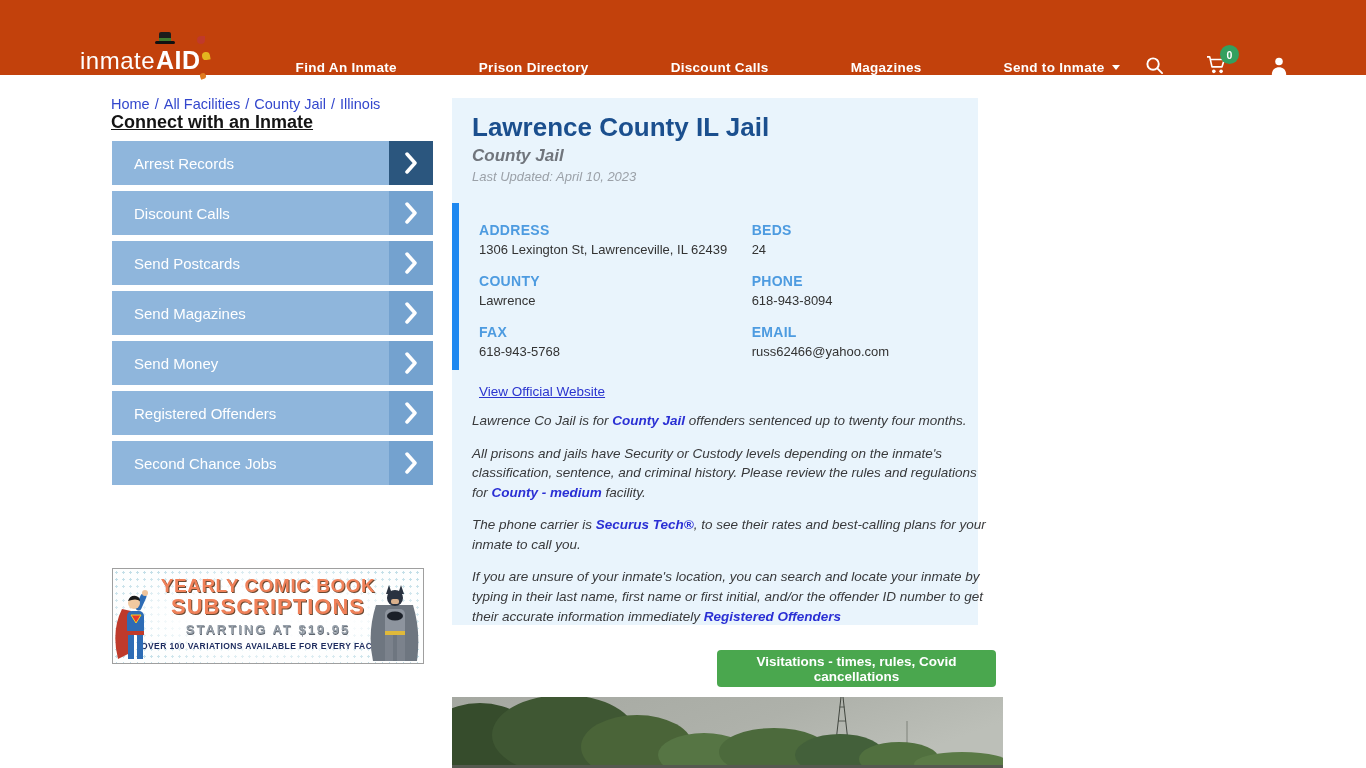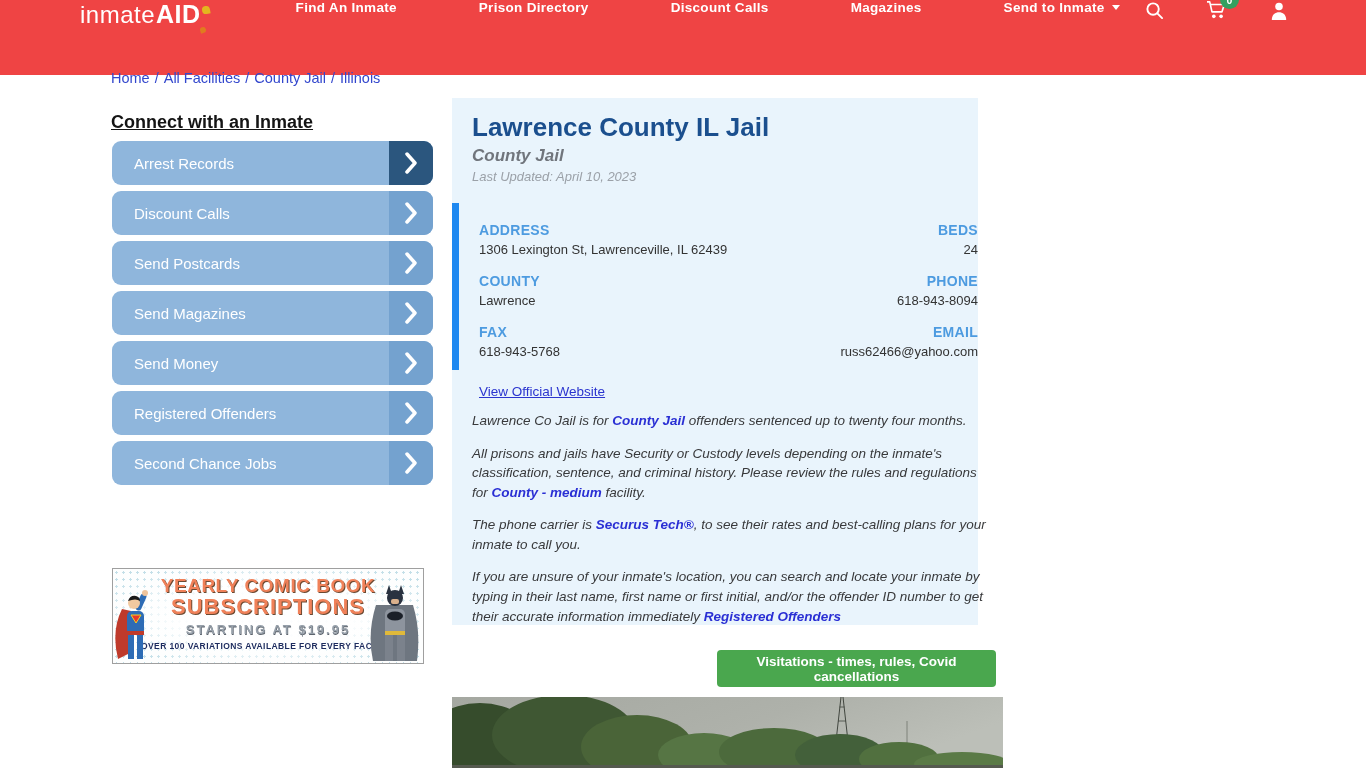--- a/index.html
+++ b/index.html
@@ -1,20 +1,20 @@
 <!DOCTYPE html>
 <html><head>
 <meta charset="utf-8">
 <style>
   * { box-sizing: border-box; margin: 0; padding: 0; }
   body { font-family: "Liberation Sans", sans-serif; background: #fff; }
   .page { position: relative; width: 1366px; height: 768px; background: #fff; overflow: hidden; }
 
   
-  .navbar { position: absolute; top:0; left:0; width:1366px; height:75px; background:#ef4444; display:flex; align-items:flex-start; }
+  .navbar { position: absolute; top:0; left:0; width:1366px; height:75px; background:#c2410c; display:flex; align-items:flex-end; }
   .logo { margin-left:80px; position:relative; display:flex; align-items:baseline; color:#fff; cursor:pointer; }
   .logo-inmate { font-size:24px; font-weight:400; letter-spacing:.5px; }
   .logo-aid { font-size:25px; font-weight:800; margin-left:1px; letter-spacing:.5px; }
   .logo-hat { position:absolute; top:-14px; right:26px; width:20px; height:14px; }
   .hat-crown { position:absolute; left:4px; top:0; width:12px; height:9px; background:#1c1c1c; border-radius:2px 2px 0 0; }
   .hat-band { position:absolute; left:4px; top:6px; width:12px; height:3px; background:#3f7a2e; }
   .hat-brim { position:absolute; left:0; top:9px; width:20px; height:3px; background:#111; border-radius:2px; }
   .leaf { position:absolute; border-radius:50% 0 50% 50%; }
   .leaf-red { width:8px; height:8px; background:#c0392b; top:-10px; right:-4px; }
   .leaf-yellow { width:8px; height:8px; background:#e3b51f; top:6px; right:-9px; transform:rotate(80deg); }
@@ -22,28 +22,28 @@
 
   .nav-links { display:flex; list-style:none; margin-left:95px; gap:82px; }
   .nav-link { color:#fff; font-size:13.5px; font-weight:700; letter-spacing:.3px; cursor:pointer; white-space:nowrap; display:flex; align-items:center; }
   .caret-down { display:inline-block; width:0; height:0; border-left:4.5px solid transparent; border-right:4.5px solid transparent; border-top:5px solid #fff; margin-left:7px; }
 
   .nav-icons { margin-left:auto; margin-right:78px; display:flex; align-items:center; gap:42px; }
   .nav-icon { cursor:pointer; position:relative; display:flex; }
   .cart-badge { position:absolute; top:-10px; right:-11px; width:19px; height:19px; background:#33a05f; border-radius:50%; color:#fff; font-size:10.5px; font-weight:700; display:flex; align-items:center; justify-content:center; }
 
   
-  .breadcrumb { position:absolute; left:111px; top:70px; font-size:14.5px; color:#3347cd; }
+  .breadcrumb { position:absolute; left:111px; top:96px; font-size:14.5px; color:#3347cd; }
   .crumb { cursor:pointer; }
   .crumb-sep { margin:0 5px; }
 
   
   .sidebar-heading { position:absolute; left:111px; top:112px; font-size:18px; font-weight:800; color:#141414; text-decoration:underline; }
   .side-menu { position:absolute; left:112px; top:141px; width:321px; display:flex; flex-direction:column; gap:6px; }
-  .side-btn { height:44px; background:#8fb6dc; border-radius:9px; display:flex; align-items:center; cursor:pointer; overflow:hidden; }
+  .side-btn { height:44px; background:#8fb6dc; border-radius:0; display:flex; align-items:center; cursor:pointer; overflow:hidden; }
   .sb-label { flex:1; color:#fff; font-size:15px; padding-left:22px; }
   .sb-chev { width:44px; height:44px; background:#74a2cf; display:flex; align-items:center; justify-content:center; flex:none; }
   .side-btn.is-first .sb-chev { background:#2b567e; }
 
   
   .ad-banner { position:absolute; left:112px; top:568px; width:312px; height:96px; border:1px solid #9f9f9f; cursor:pointer; overflow:hidden;
     background-color:#fdfefe;
     background-image: radial-gradient(#c3dfe8 1.1px, transparent 1.1px);
     background-size: 7px 7px; }
   .ad-inner { position:absolute; inset:0; background: radial-gradient(ellipse at center, rgba(255,255,255,.95) 40%, rgba(255,255,255,0) 85%); text-align:center; padding-top:6px; }
@@ -58,21 +58,21 @@
   
   .main-panel { position:absolute; left:452px; top:98px; width:526px; height:527px; background:#e9f4fc; }
   .main-title { padding:14px 0 0 20px; font-size:26px; font-weight:800; color:#1b4f8e; }
   .main-subtitle { padding:3px 0 0 20px; font-size:17px; font-weight:700; font-style:italic; color:#70757c; }
   .main-updated { padding:3px 0 0 20px; font-size:13px; font-style:italic; color:#9ba1a8; }
 
   .details { position:absolute; left:0; top:105px; width:100%; padding:19px 0 0 27px; }
   .accent-bar { position:absolute; left:0; top:0; width:7px; height:167px; background:#1e88f0; }
   .drow { display:flex; margin-bottom:16px; }
   .dcell { width:277px; }
-  .dcell + .dcell { width:230px;text-align:right; }
+  .dcell + .dcell { width:230px; }
   .dlabel { color:#4d9be0; font-size:14px; font-weight:700; letter-spacing:.3px; margin-bottom:4px; }
   .dvalue { color:#333; font-size:13px; }
   .website-link { display:inline-block; margin-top:9px; color:#2b35cf; font-size:13.5px; text-decoration:underline; cursor:pointer; }
 
   .paras { position:absolute; left:20px; top:313px; width:515px; font-size:13.5px; font-style:italic; color:#38393b; line-height:1.45; }
   .paras p { margin-bottom:13px; }
   .inline-link { color:#2a2fd4; font-weight:700; cursor:pointer; }
 
   
   .btn-green { position:absolute; top:650px; height:37px; background:#4aa74e; border:none; border-radius:4px; color:#fff; font-family:"Liberation Sans",sans-serif; font-size:13.5px; font-weight:700; cursor:pointer; padding:0 16px; }

